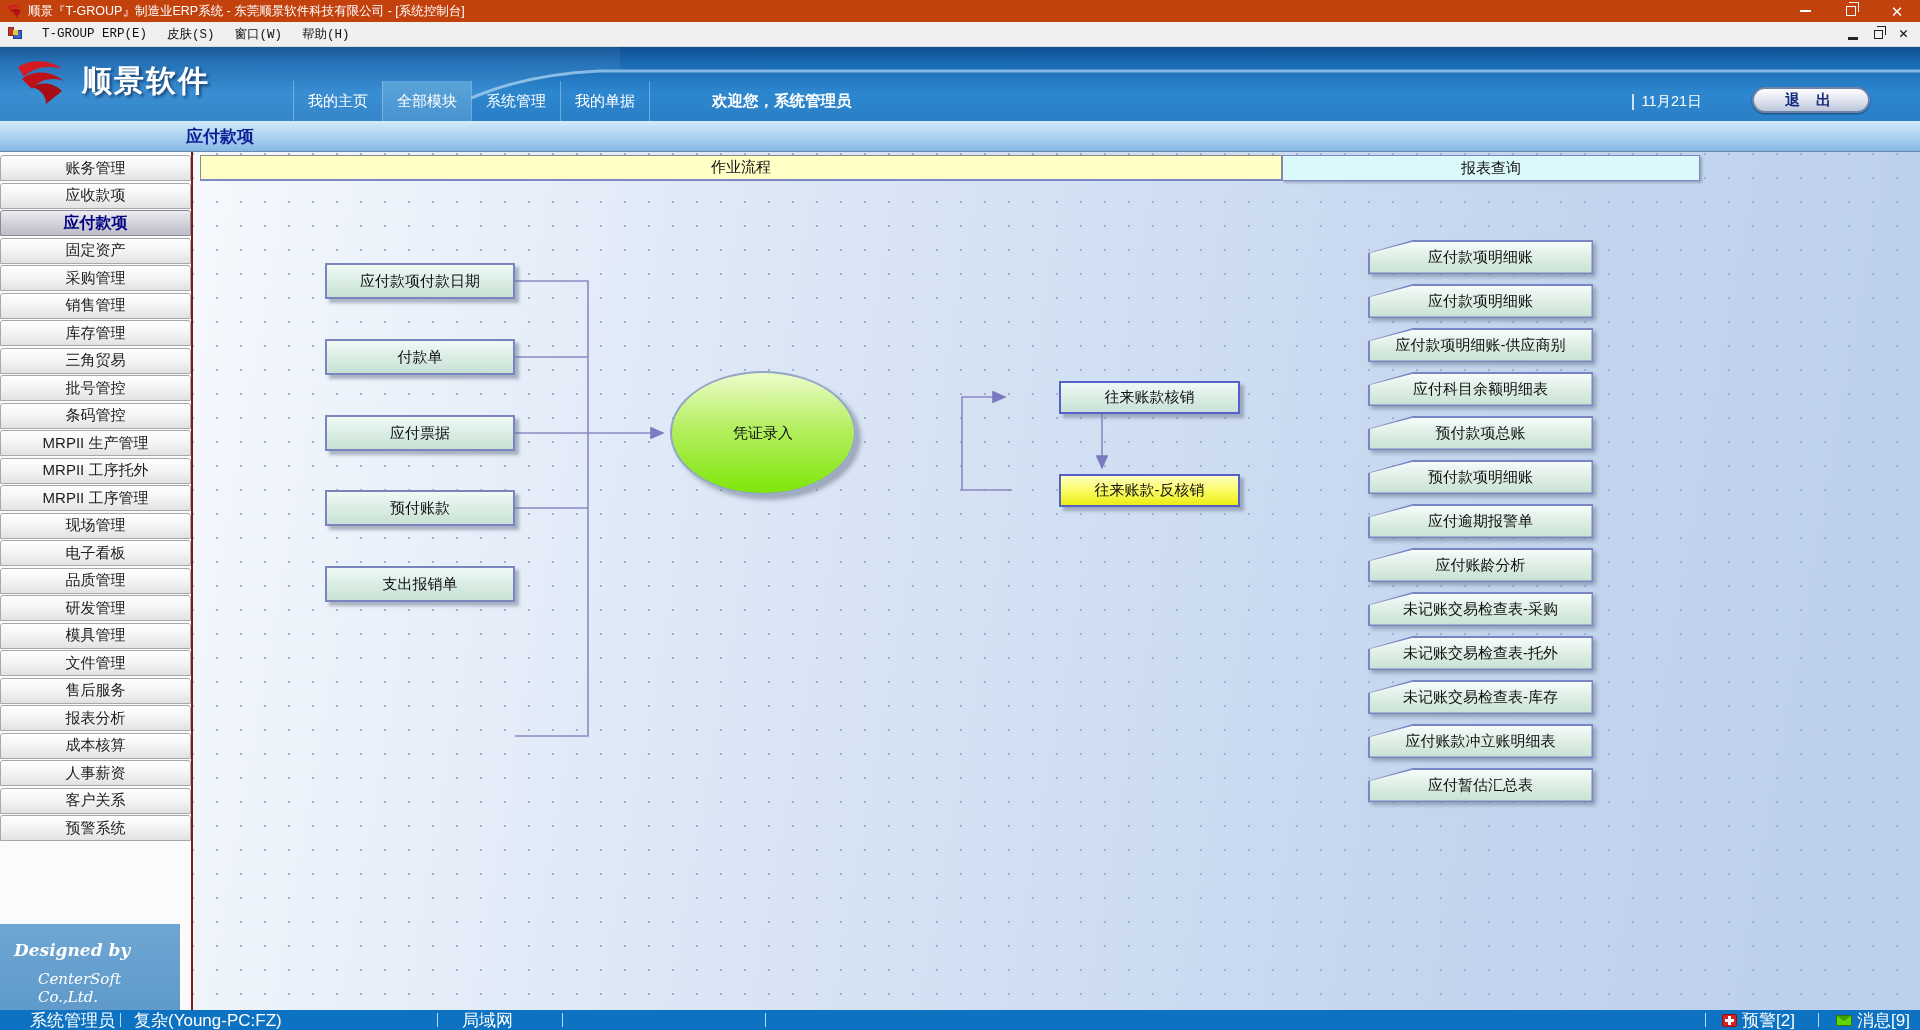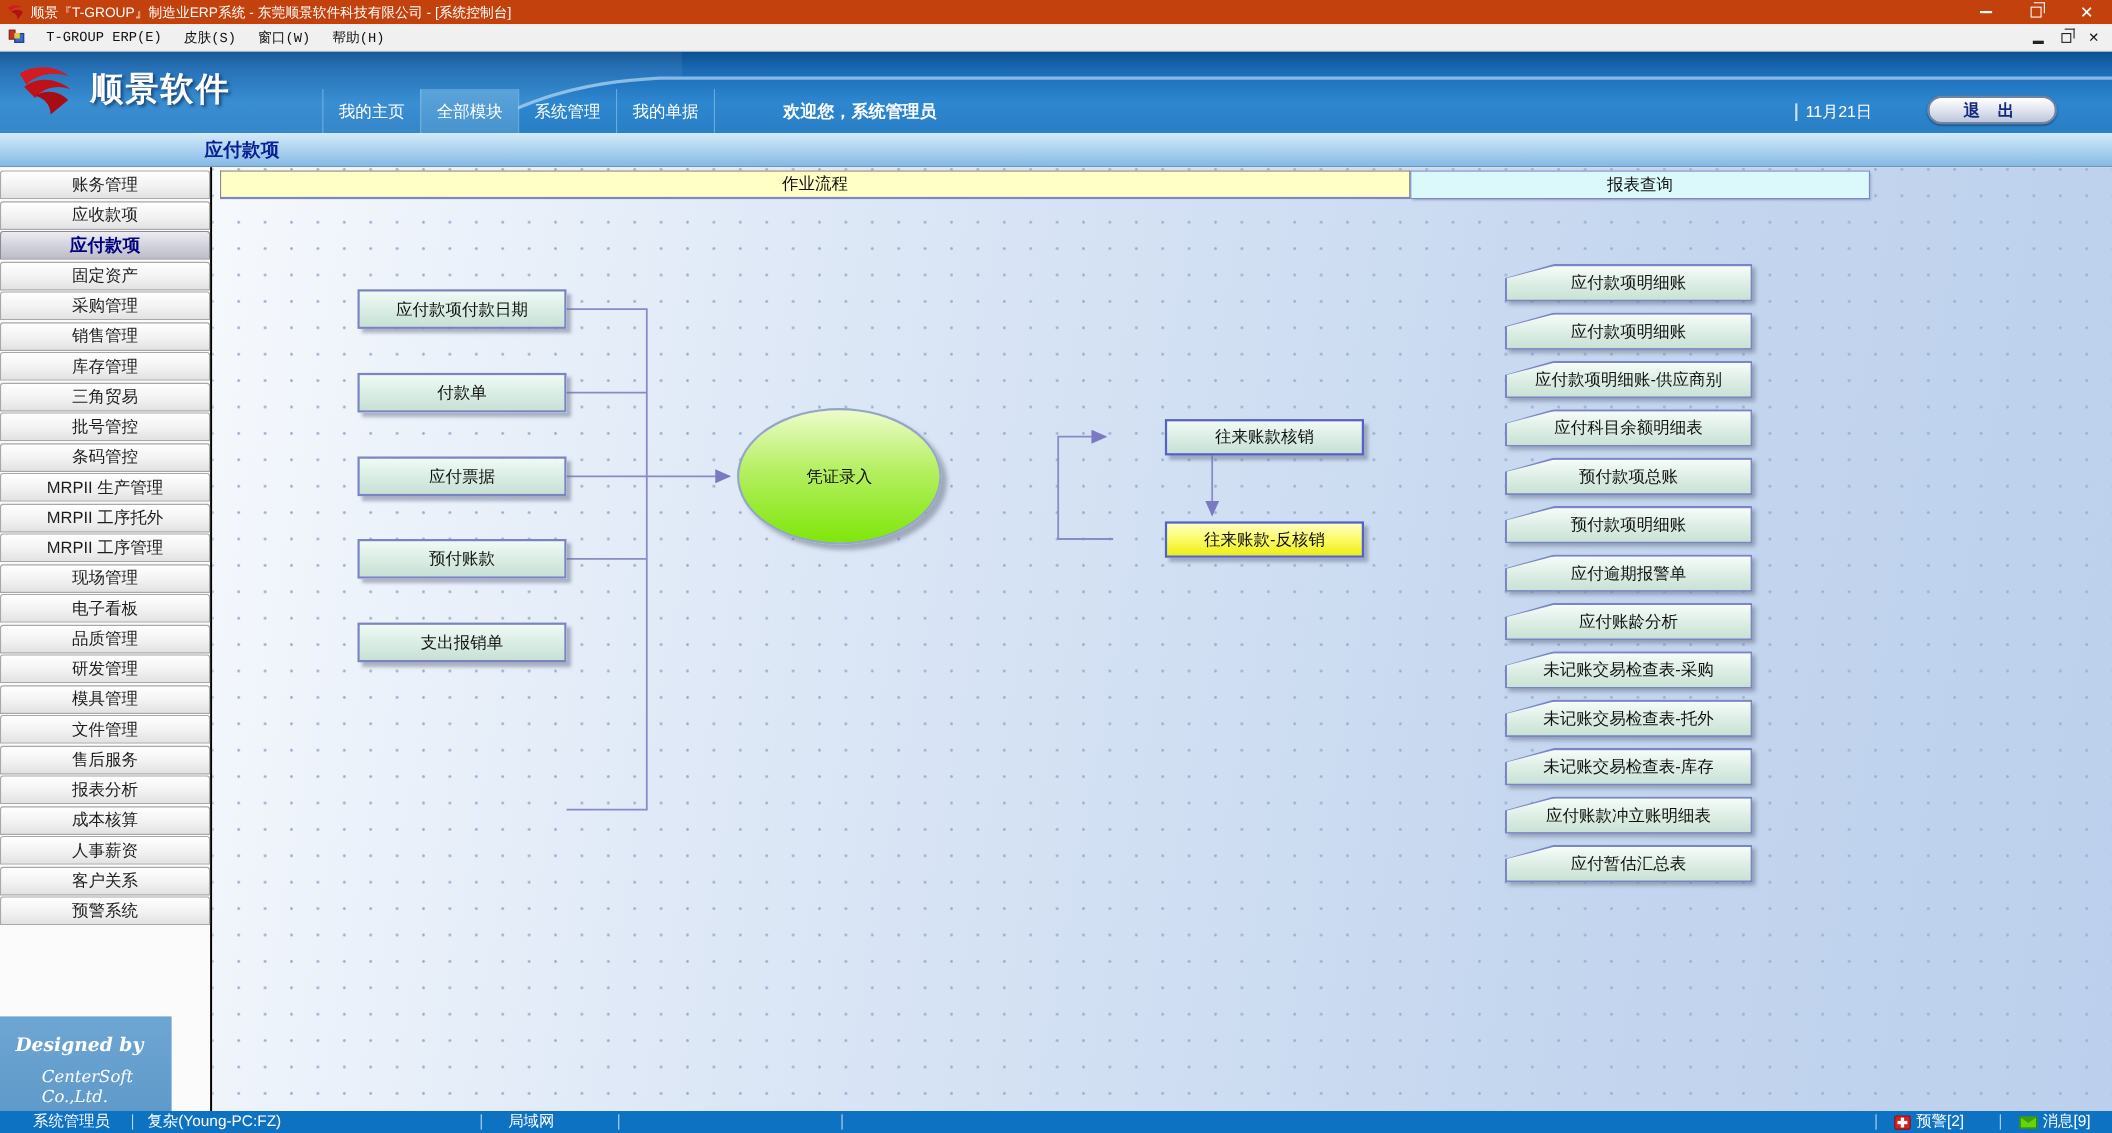--- a/index.html
+++ b/index.html
@@ -56,28 +56,28 @@
     color:#15297e; font-size:15px; font-weight:bold; letter-spacing:6px; }
 
   
   #pagetitle { position:absolute; left:0; top:121px; width:1920px; height:31px;
     background:linear-gradient(180deg,#d3eaf9 0%,#a9d0ef 55%,#85b9e4 100%);
     border-bottom:1px solid #6a88a8; display:flex; align-items:center; }
   #pagetitle span { margin-left:186px; color:#0a1e96; font-size:17px; font-weight:bold; }
 
   
   #sidebar { position:absolute; left:0; top:152px; width:193px; height:858px;
-    background:#fbfbfb; border-right:2px solid #000000; }
+    background:#fbfbfb; border-right:2px solid #7f1d1d; }
   #side-list { padding-top:3px; }
   .side-item { height:26px; margin:0 0 1.5px 0; display:flex; align-items:center; justify-content:center;
     font-size:15px; color:#1c1c1c; border:1px solid #a8a8a8; border-radius:3px 3px 0 0;
     background:linear-gradient(180deg,#ffffff 0%,#f2f2f2 55%,#e2e2e2 100%); }
   .side-item.active { background:linear-gradient(180deg,#ececf2 0%,#d5d5de 45%,#bdbdc9 100%);
     color:#000080; font-weight:bold; font-size:16px; border-color:#8a8a9a; }
-  #designed { position:absolute; left:0; bottom:0; width:156px; height:86px;
+  #designed { position:absolute; left:0; bottom:0; width:180px; height:86px;
     background:linear-gradient(180deg,#6ea6d3,#5f9aca); color:#fff;
     font-family:"DejaVu Serif","Liberation Serif",serif; font-style:italic; }
   #designed .d1 { position:absolute; left:14px; top:16px; font-size:17px; font-weight:bold; }
   #designed .d2 { position:absolute; left:38px; top:46px; font-size:15px; }
 
   
   #canvas { position:absolute; left:193px; top:152px; width:1727px; height:858px;
     background-image:radial-gradient(circle,#9db1d3 1.1px,rgba(0,0,0,0) 1.4px),
       linear-gradient(100deg,#f6f9fd 0%,#dfe9f7 28%,#c5d7ef 70%,#bccfec 100%);
     background-size:24px 24px,100% 100%; background-position:12px 14px,0 0; }
@@ -101,21 +101,21 @@
   
   .report-btn { position:absolute; left:1175px; width:225px; height:34px; filter:drop-shadow(3px 3px 2px rgba(100,110,135,.55)); }
   .rb-border { position:absolute; inset:0; background:#7a85c4;
     clip-path:polygon(0 38%,20% 0,100% 0,100% 100%,0 100%); }
   .rb-face { position:absolute; inset:1.5px; clip-path:polygon(0 37%,20% 0,100% 0,100% 100%,0 100%);
     background:linear-gradient(180deg,#f6fcf9 0%,#ddeee5 50%,#c9e1d5 100%);
     display:flex; align-items:center; justify-content:center; font-size:15px; color:#101010; }
 
   
   #statusbar { position:absolute; left:0; top:1010px; width:1920px; height:20px;
-    background:#0d72c2; color:#fff; font-size:14px; }
+    background:#0d72c2; color:#fff; font-size:17px; }
   #statusbar .seg { position:absolute; top:0; height:20px; display:flex; align-items:center; gap:5px; }
   #statusbar .sep { position:absolute; top:3px; width:1px; height:14px; background:#bcd8ef; }
   .aid-icon { width:15px; height:13px; background:#d42020; border-radius:2px; position:relative; border:1px solid #8c1212; }
   .aid-icon::before { content:""; position:absolute; left:2px; top:4.5px; width:9px; height:2.5px; background:#fff; }
   .aid-icon::after { content:""; position:absolute; left:5.2px; top:1.5px; width:2.5px; height:8.5px; background:#fff; }
   .mail-icon { width:16px; height:11px; background:#62d60a; border:1px solid #2f7a04; position:relative; }
   .mail-icon::before { content:""; position:absolute; left:0; top:0; width:0; height:0;
     border-left:7px solid transparent; border-right:7px solid transparent; border-top:5px solid #3f9e08; }
 </style>
 </head>

